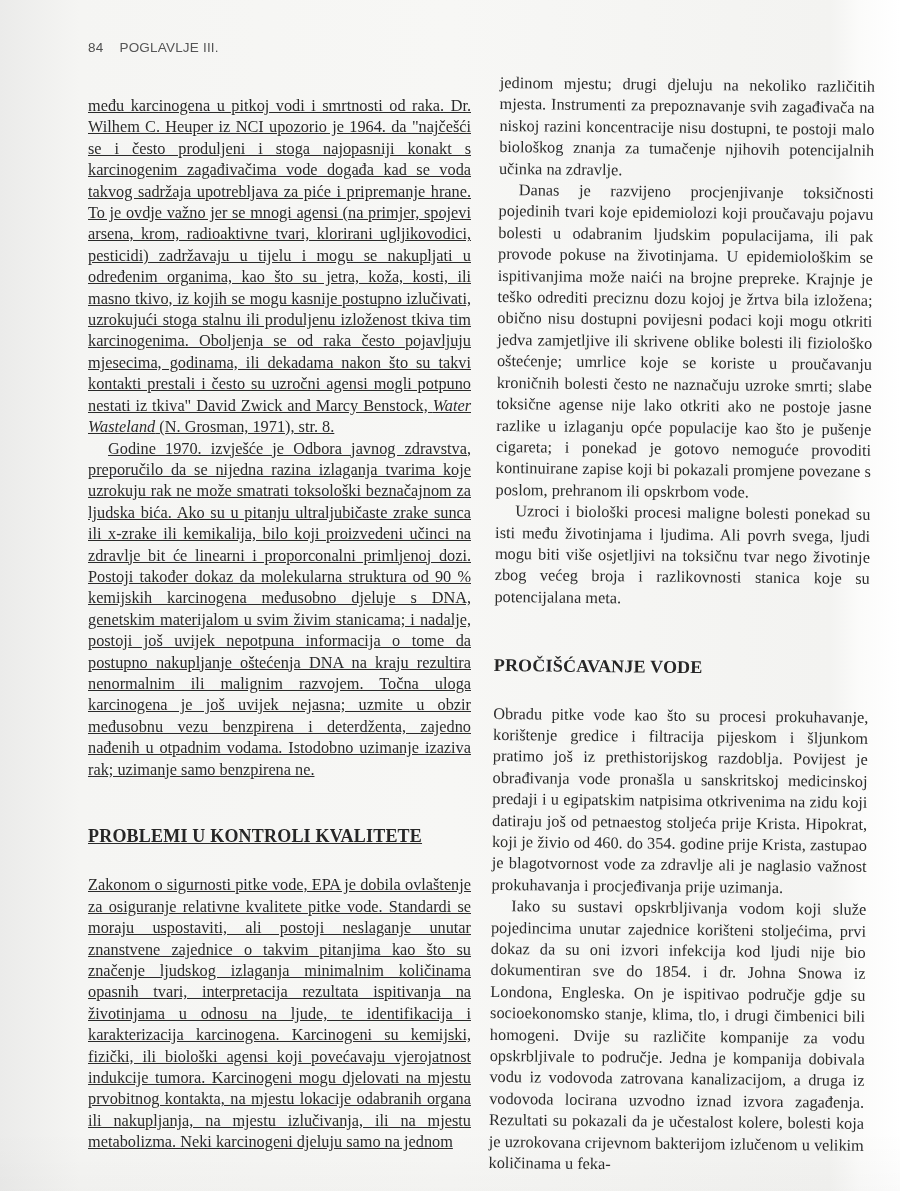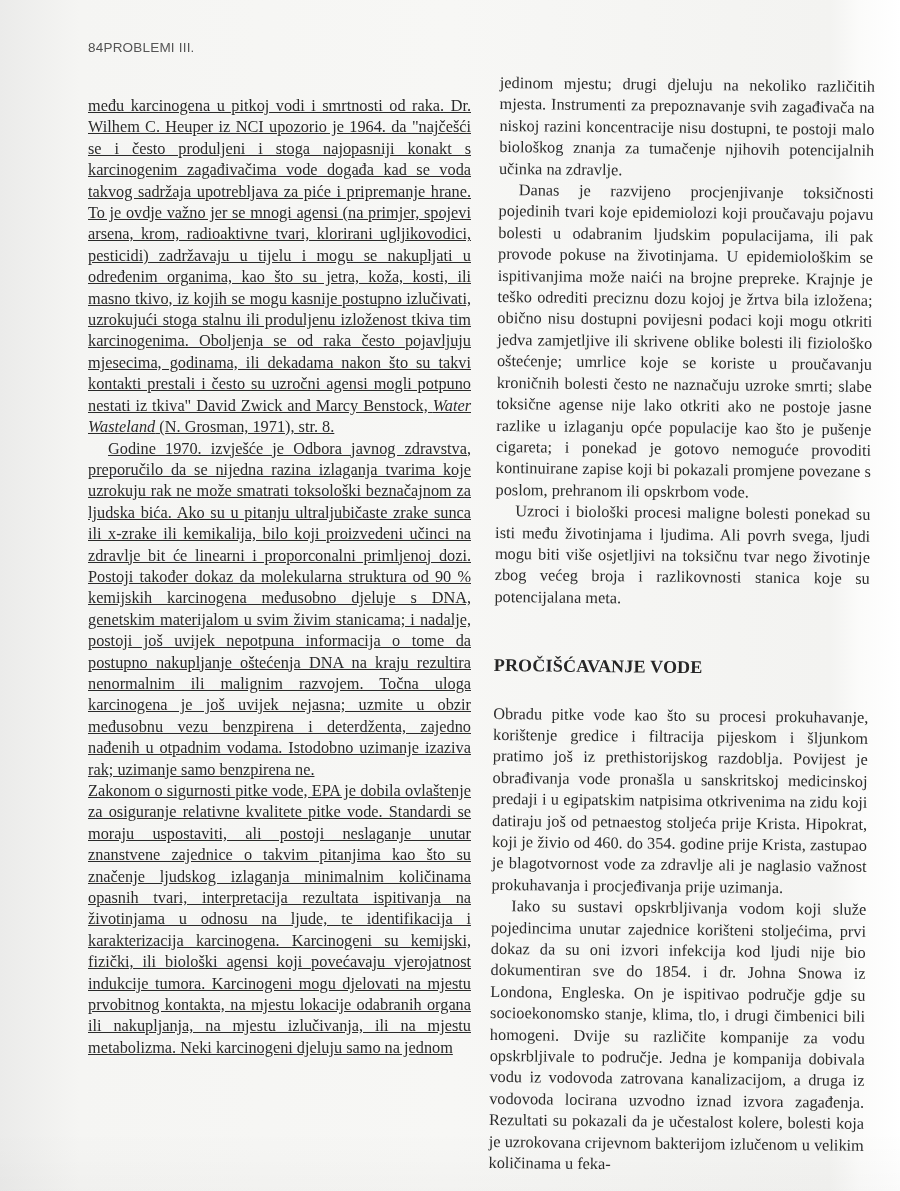--- a/index.html
+++ b/index.html
@@ -9,21 +9,21 @@
     position: relative;
   }
   .page {
     position: absolute; left: 0; top: 0; width: 900px; height: 1191px;
     background: linear-gradient(90deg, #ebebea 0px, #f5f5f3 80px, #f7f7f5 450px, #f3f3f1 830px, #fbfbfa 860px, #ffffff 900px);
   }
   .running-head {
     position: absolute; left: 88px; top: 40px;
     font-family: "Liberation Sans", sans-serif;
     font-size: 13.5px; color: #555; letter-spacing: 0.2px;
-    display: flex; font-weight: normal;
+    display: flex; gap: 16px; font-weight: normal;
   }
   .running-head .num { color: #4f4f4f; }
   .col {
     position: absolute;
     font-family: "Liberation Serif", serif;
     font-size: 16.3px; line-height: 21.4px; color: #2b2b2b;
     text-align: justify; hyphens: manual;
   }
   .col-left { left: 88px; top: 95px; width: 383px; text-decoration: underline; }
   .col-right { left: 500px; top: 72px; width: 375px; transform: rotate(0.6deg); transform-origin: left top; }
@@ -42,26 +42,27 @@
     background: linear-gradient(180deg, rgba(0,0,0,0) 0%, rgba(0,0,0,0.02) 100%);
   }
 </style>
 </head>
 <body>
 
 <div class="page">
 
   <div class="running-head">
     <span class="num">84</span>
-    <span>PROBLEMI III.</span>
+    <span>POGLAVLJE III.</span>
   </div>
 
   <div class="col col-left">
     <p><span>među karcinogena u pitkoj vodi i smrtnosti od raka. Dr. Wilhem C. Heuper iz NCI upozorio je 1964. da "najčešći se i često produljeni i stoga najopasniji konakt s karcinogenim zagađivačima vode događa kad se voda takvog sadržaja upotrebljava za piće i pripremanje hrane. To je ovdje važno jer se mnogi agensi (na primjer, spojevi arsena, krom, radioaktivne tvari, klorirani ugljikovodici, pesticidi) zadržavaju u tijelu i mogu se nakupljati u određenim organima, kao što su jetra, koža, kosti, ili masno tkivo, iz kojih se mogu kasnije postupno izlučivati, uzrokujući stoga stalnu ili produljenu izloženost tkiva tim karcinogenima. Oboljenja se od raka često pojavljuju mjesecima, godinama, ili dekadama nakon što su takvi kontakti prestali i često su uzročni agensi mogli potpuno nestati iz tkiva" David Zwick and Marcy Benstock, </span><em>Water Wasteland</em><span> (N. Grosman, 1971), str. 8.</span></p>
     <p class="indent">Godine 1970. izvješće je Odbora javnog zdravstva, preporučilo da se nijedna razina izlaganja tvarima koje uzrokuju rak ne može smatrati toksološki beznačajnom za ljudska bića. Ako su u pitanju ultraljubičaste zrake sunca ili x-zrake ili kemikalija, bilo koji proizvedeni učinci na zdravlje bit će linearni i proporconalni primljenoj dozi. Postoji također dokaz da molekularna struktura od 90 % kemijskih karcinogena međusobno djeluje s DNA, genetskim materijalom u svim živim stanicama; i nadalje, postoji još uvijek nepotpuna informacija o tome da postupno nakupljanje oštećenja DNA na kraju rezultira nenormalnim ili malignim razvojem. Točna uloga karcinogena je još uvijek nejasna; uzmite u obzir međusobnu vezu benzpirena i deterdženta, zajedno nađenih u otpadnim vodama. Istodobno uzimanje izaziva rak; uzimanje samo benzpirena ne.</p>
+    <h2 class="h-left">PROBLEMI U KONTROLI KVALITETE</h2>
     <p>Zakonom o sigurnosti pitke vode, EPA je dobila ovlaštenje za osiguranje relativne kvalitete pitke vode. Standardi se moraju uspostaviti, ali postoji neslaganje unutar znanstvene zajednice o takvim pitanjima kao što su značenje ljudskog izlaganja minimalnim količinama opasnih tvari, interpretacija rezultata ispitivanja na životinjama u odnosu na ljude, te identifikacija i karakterizacija karcinogena. Karcinogeni su kemijski, fizički, ili biološki agensi koji povećavaju vjerojatnost indukcije tumora. Karcinogeni mogu djelovati na mjestu prvobitnog kontakta, na mjestu lokacije odabranih organa ili nakupljanja, na mjestu izlučivanja, ili na mjestu metabolizma. Neki karcinogeni djeluju samo na jednom</p>
   </div>
 
   <div class="col col-right">
     <p>jedinom mjestu; drugi djeluju na nekoliko različitih mjesta. Instrumenti za prepoznavanje svih zagađivača na niskoj razini koncentracije nisu dostupni, te postoji malo biološkog znanja za tumačenje njihovih potencijalnih učinka na zdravlje.</p>
     <p class="indent">Danas je razvijeno procjenjivanje toksičnosti pojedinih tvari koje epidemiolozi koji proučavaju pojavu bolesti u odabranim ljudskim populacijama, ili pak provode pokuse na životinjama. U epidemiološkim se ispitivanjima može naići na brojne prepreke. Krajnje je teško odrediti preciznu dozu kojoj je žrtva bila izložena; obično nisu dostupni povijesni podaci koji mogu otkriti jedva zamjetljive ili skrivene oblike bolesti ili fiziološko oštećenje; umrlice koje se koriste u proučavanju kroničnih bolesti često ne naznačuju uzroke smrti; slabe toksične agense nije lako otkriti ako ne postoje jasne razlike u izlaganju opće populacije kao što je pušenje cigareta; i ponekad je gotovo nemoguće provoditi kontinuirane zapise koji bi pokazali promjene povezane s poslom, prehranom ili opskrbom vode.</p>
     <p class="indent">Uzroci i biološki procesi maligne bolesti ponekad su isti među životinjama i ljudima. Ali povrh svega, ljudi mogu biti više osjetljivi na toksičnu tvar nego životinje zbog većeg broja i razlikovnosti stanica koje su potencijalana meta.</p>
     <h2 class="h-right">PROČIŠĆAVANJE VODE</h2>
     <p>Obradu pitke vode kao što su procesi prokuhavanje, korištenje gredice i filtracija pijeskom i šljunkom pratimo još iz prethistorijskog razdoblja. Povijest je obrađivanja vode pronašla u sanskritskoj medicinskoj predaji i u egipatskim natpisima otkrivenima na zidu koji datiraju još od petnaestog stoljeća prije Krista. Hipokrat, koji je živio od 460. do 354. godine prije Krista, zastupao je blagotvornost vode za zdravlje ali je naglasio važnost prokuhavanja i procjeđivanja prije uzimanja.</p>
     <p class="indent">Iako su sustavi opskrbljivanja vodom koji služe pojedincima unutar zajednice korišteni stoljećima, prvi dokaz da su oni izvori infekcija kod ljudi nije bio dokumentiran sve do 1854. i dr. Johna Snowa iz Londona, Engleska. On je ispitivao područje gdje su socioekonomsko stanje, klima, tlo, i drugi čimbenici bili homogeni. Dvije su različite kompanije za vodu opskrbljivale to područje. Jedna je kompanija dobivala vodu iz vodovoda zatrovana kanalizacijom, a druga iz vodovoda locirana uzvodno iznad izvora zagađenja. Rezultati su pokazali da je učestalost kolere, bolesti koja je uzrokovana crijevnom bakterijom izlučenom u velikim količinama u feka-</p>

